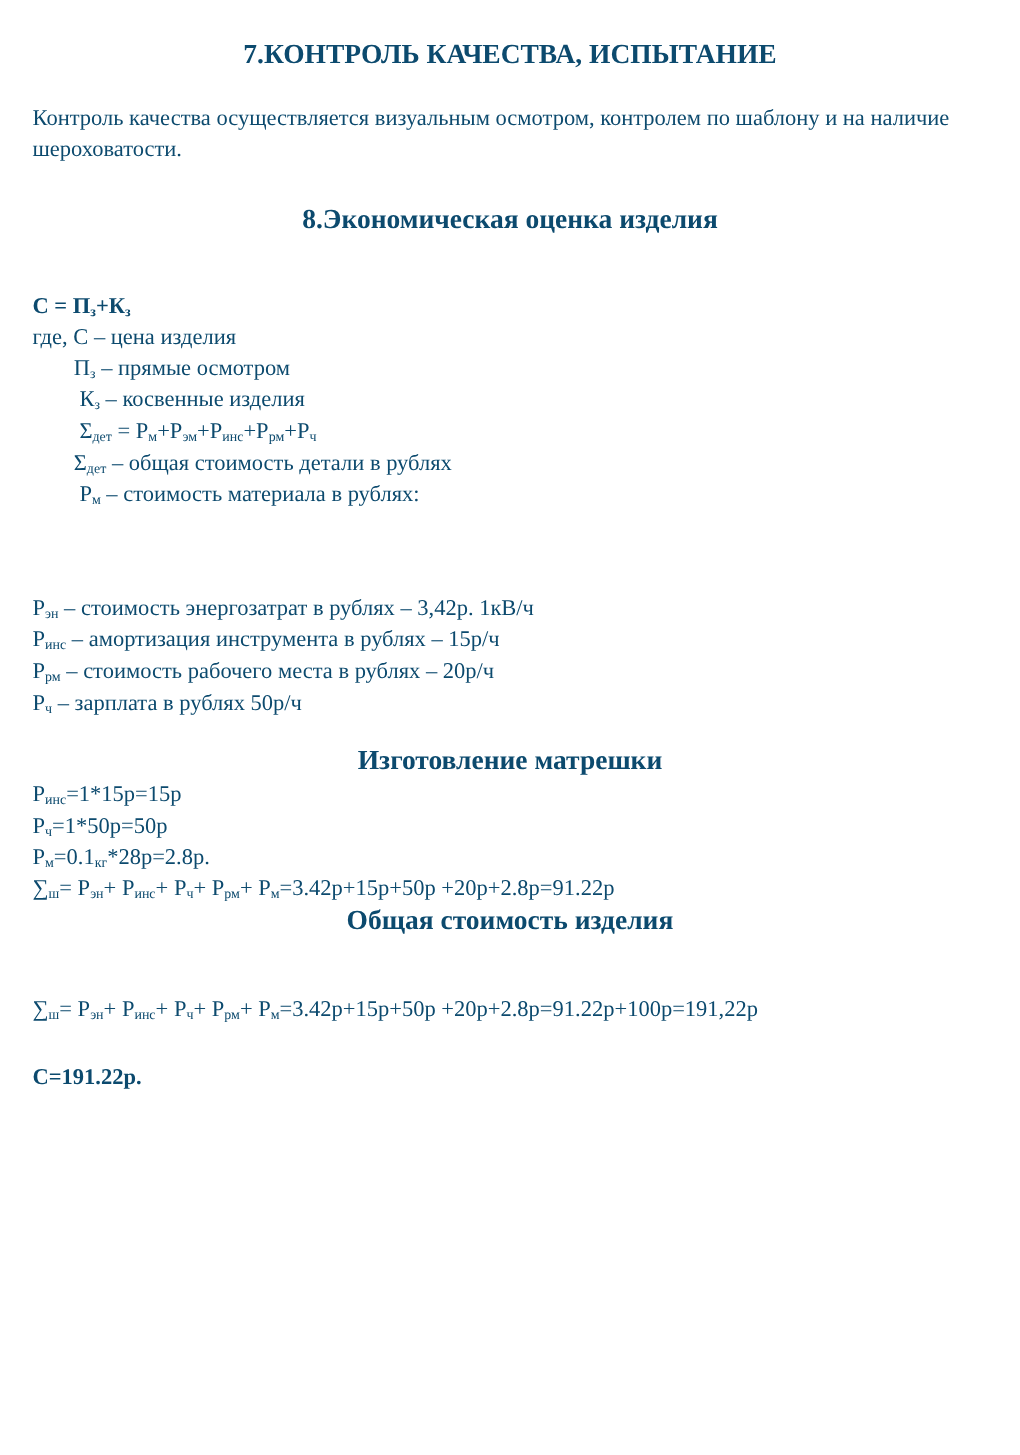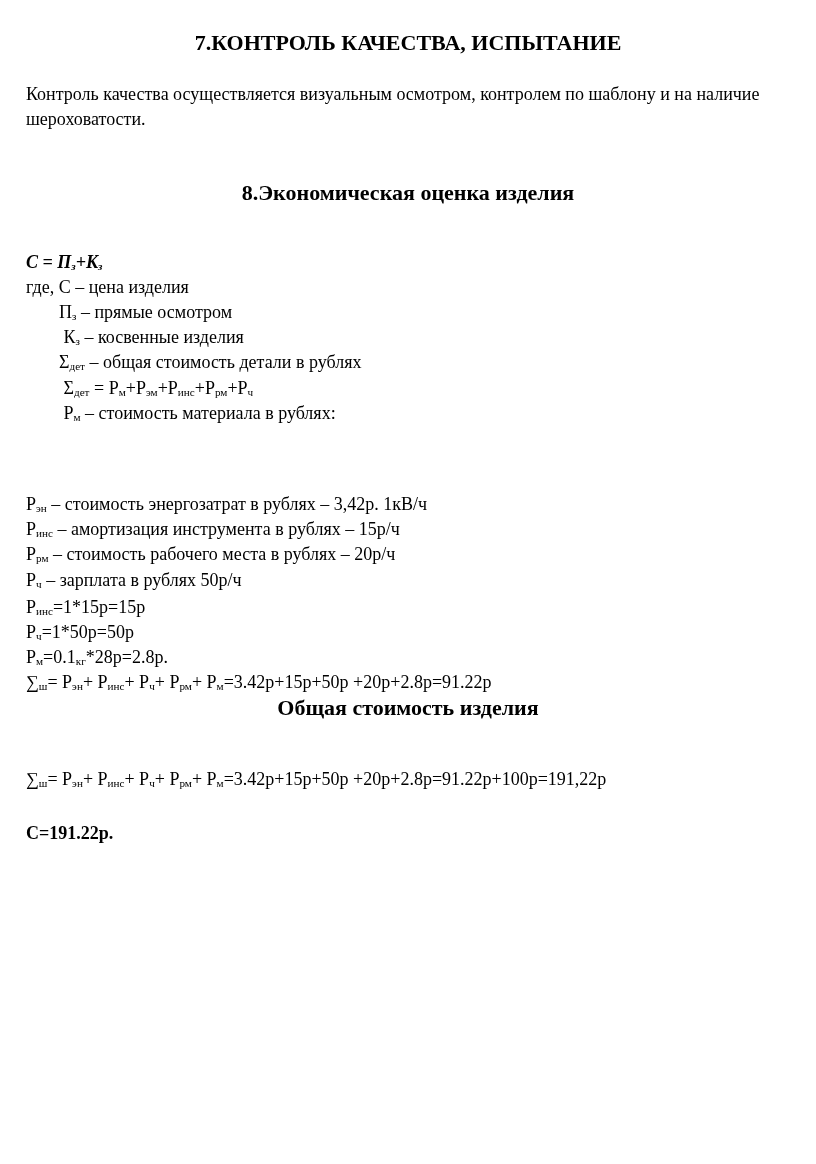--- a/index.html
+++ b/index.html
@@ -2,47 +2,47 @@
 <html><head>
 <meta charset="utf-8">
 <style>
   * { box-sizing: border-box; }
   html, body { margin: 0; padding: 0; background: #ffffff; }
   .page {
     width: 816px;
     min-height: 1164px;
     margin: 0 auto;
     background: #ffffff;
-    color: #000000;
+    color: #0c4a6e;
     font-family: "Liberation Serif", "DejaVu Serif", serif;
     padding: 26px 26px 40px 26px;
   }
   .doc-heading {
     font-size: 22px;
     font-weight: bold;
     text-align: center;
     margin: 0;
   }
   .h-quality   { margin: 4px 0 0 0; }
-  .h-economic  { margin: 48px 0 0 0; }
+  .h-economic  { margin: 30px 0 0 0; }
   .h-matryoshka{ margin: 20px 0 2px 0; }
   .h-total     { margin: 0 0 0 0; }
   .para {
     font-size: 18px;
     line-height: 1.38;
     margin: 26px 0 0 0;
   }
   .line {
     font-size: 18px;
     line-height: 1.4;
     margin: 0;
     white-space: pre-wrap;
   }
   .bold { font-weight: bold; }
-  .formula-line { margin-top: 44px; font-style: italic; }
+  .formula-line { margin-top: 44px; }
   .indent { padding-left: 33px; }
   .rates-block { margin-top: 66px; }
   .calc-block { margin-top: 2px; }
   .sum-final { margin-top: 46px; }
   .final-price { margin-top: 28px; }
   sub {
     font-size: 0.62em;
     line-height: 0;
     vertical-align: -0.22em;
   }
@@ -58,32 +58,33 @@
 
   <h1 class="doc-heading h-economic">8.Экономическая оценка изделия</h1>
 
   <p class="line bold formula-line"><span>С = П</span><sub>з</sub><span>+К</span><sub>з</sub></p>
 
   <p class="line">где, С – цена изделия</p>
 
   <div>
     <p class="line indent"><span>П</span><sub>з</sub><span> – прямые осмотром</span></p>
     <p class="line indent"><span> К</span><sub>з</sub><span> – косвенные изделия</span></p>
+    <p class="line indent"><span> Σ</span><sub>дет</sub><span> = Р</span><sub>м</sub><span>+Р</span><sub>эм</sub><span>+Р</span><sub>инс</sub><span>+Р</span><sub>рм</sub><span>+Р</span><sub>ч</sub></p>
     <p class="line indent"><span>Σ</span><sub>дет</sub><span> – общая стоимость детали в рублях</span></p>
-    <p class="line indent"><span> Σ</span><sub>дет</sub><span> = Р</span><sub>м</sub><span>+Р</span><sub>эм</sub><span>+Р</span><sub>инс</sub><span>+Р</span><sub>рм</sub><span>+Р</span><sub>ч</sub></p>
     <p class="line indent"><span> Р</span><sub>м</sub><span> – стоимость материала в рублях:</span></p>
   </div>
 
   <div class="rates-block">
     <p class="line"><span>Р</span><sub>эн</sub><span> – стоимость энергозатрат в рублях – 3,42р. 1кВ/ч</span></p>
     <p class="line"><span>Р</span><sub>инс</sub><span> – амортизация инструмента в рублях – 15р/ч</span></p>
     <p class="line"><span>Р</span><sub>рм</sub><span> – стоимость рабочего места в рублях – 20р/ч</span></p>
     <p class="line"><span>Р</span><sub>ч</sub><span> – зарплата в рублях 50р/ч</span></p>
   </div>
 
+  <h1 class="doc-heading h-matryoshka">Изготовление матрешки</h1>
 
   <div class="calc-block">
     <p class="line"><span>Р</span><sub>инс</sub><span>=1*15р=15р</span></p>
     <p class="line"><span>Р</span><sub>ч</sub><span>=1*50р=50р</span></p>
     <p class="line"><span>Р</span><sub>м</sub><span>=0.1</span><sub>кг</sub><span>*28р=2.8р.</span></p>
     <p class="line"><span>∑</span><sub>ш</sub><span>= Р</span><sub>эн</sub><span>+ Р</span><sub>инс</sub><span>+ Р</span><sub>ч</sub><span>+ Р</span><sub>рм</sub><span>+ Р</span><sub>м</sub><span>=3.42р+15р+50р +20р+2.8р=91.22р</span></p>
   </div>
 
   <h1 class="doc-heading h-total">Общая стоимость изделия</h1>
 

